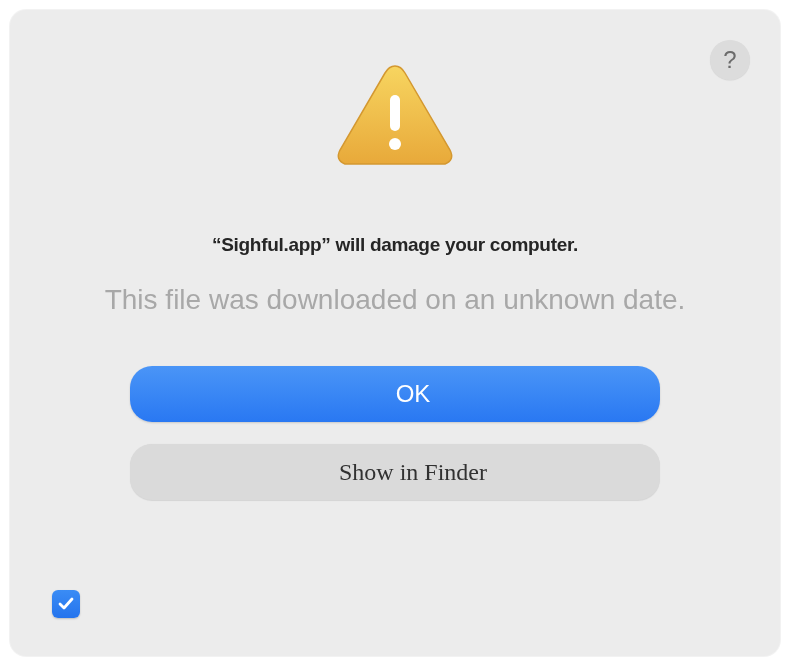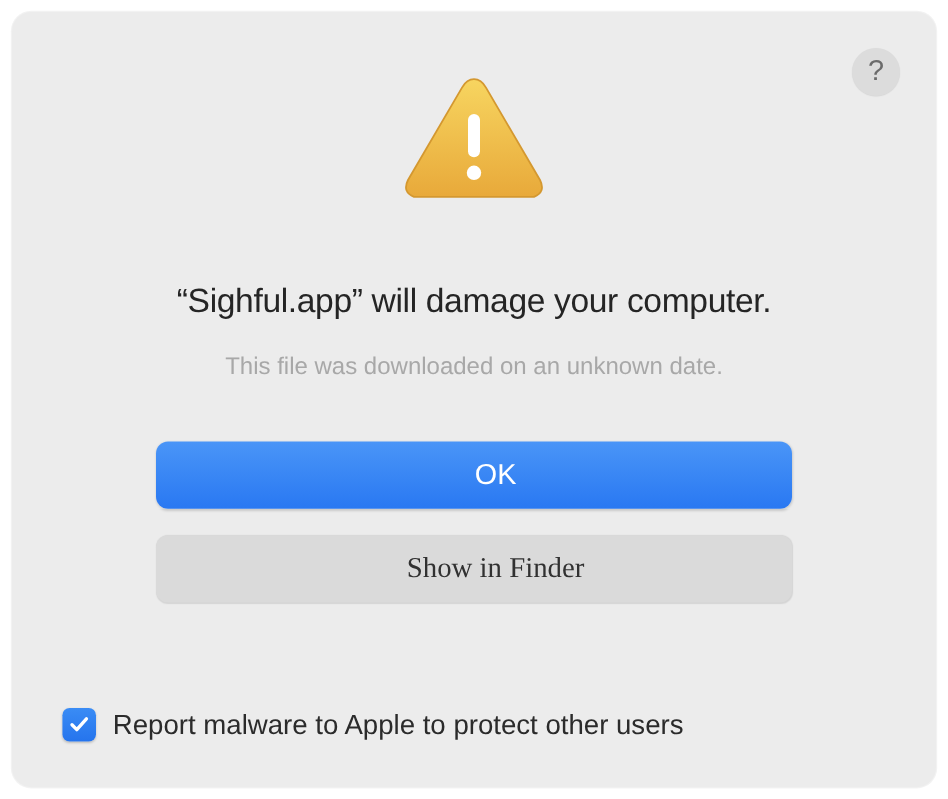--- a/index.html
+++ b/index.html
@@ -49,48 +49,48 @@
       font-weight: 500;
       box-shadow: 0 0.5px 1px rgba(0,0,0,0.1);
     }
     
     .warning-icon {
       margin-top: 10px;
       margin-bottom: 60px;
     }
     
     .title {
-      font-size: 28px;
-      font-weight: 400;
+      font-size: 19px;
+      font-weight: 700;
       color: #252525;
       text-align: center;
       margin-bottom: 28px;
       letter-spacing: -0.3px;
     }
     
     .subtitle {
-      font-size: 20px;
+      font-size: 28px;
       font-weight: 400;
       color: #a8a8a8;
       text-align: center;
       margin-bottom: 50px;
     }
     
     .button-container {
       width: 530px;
       display: flex;
       flex-direction: column;
       gap: 22px;
       margin-bottom: 50px;
     }
     
     .btn {
       width: 100%;
       height: 56px;
-      border-radius: 10px;
+      border-radius: 22px;
       border: none;
       font-size: 24px;
       cursor: pointer;
       font-family: inherit;
       padding-left: 36px;
     }
     
     .btn-primary {
       background: linear-gradient(180deg, #4a95f7 0%, #2978f2 100%);
       color: #ffffff;
@@ -170,16 +170,15 @@
     <button class="btn btn-primary">OK</button>
     <button class="btn btn-secondary">Show in Finder</button>
   </div>
 
   <div class="checkbox-row">
     <div class="checkbox">
       <svg viewBox="0 0 20 20">
         <path d="M 4 10 L 8 14 L 16 5" stroke="#ffffff" stroke-width="2.8" fill="none" stroke-linecap="round" stroke-linejoin="round"></path>
       </svg>
     </div>
-    <label class="checkbox-label">Report malware to Apple to protect other users</label>
   </div>
 
 </div>
 
 </body></html>

